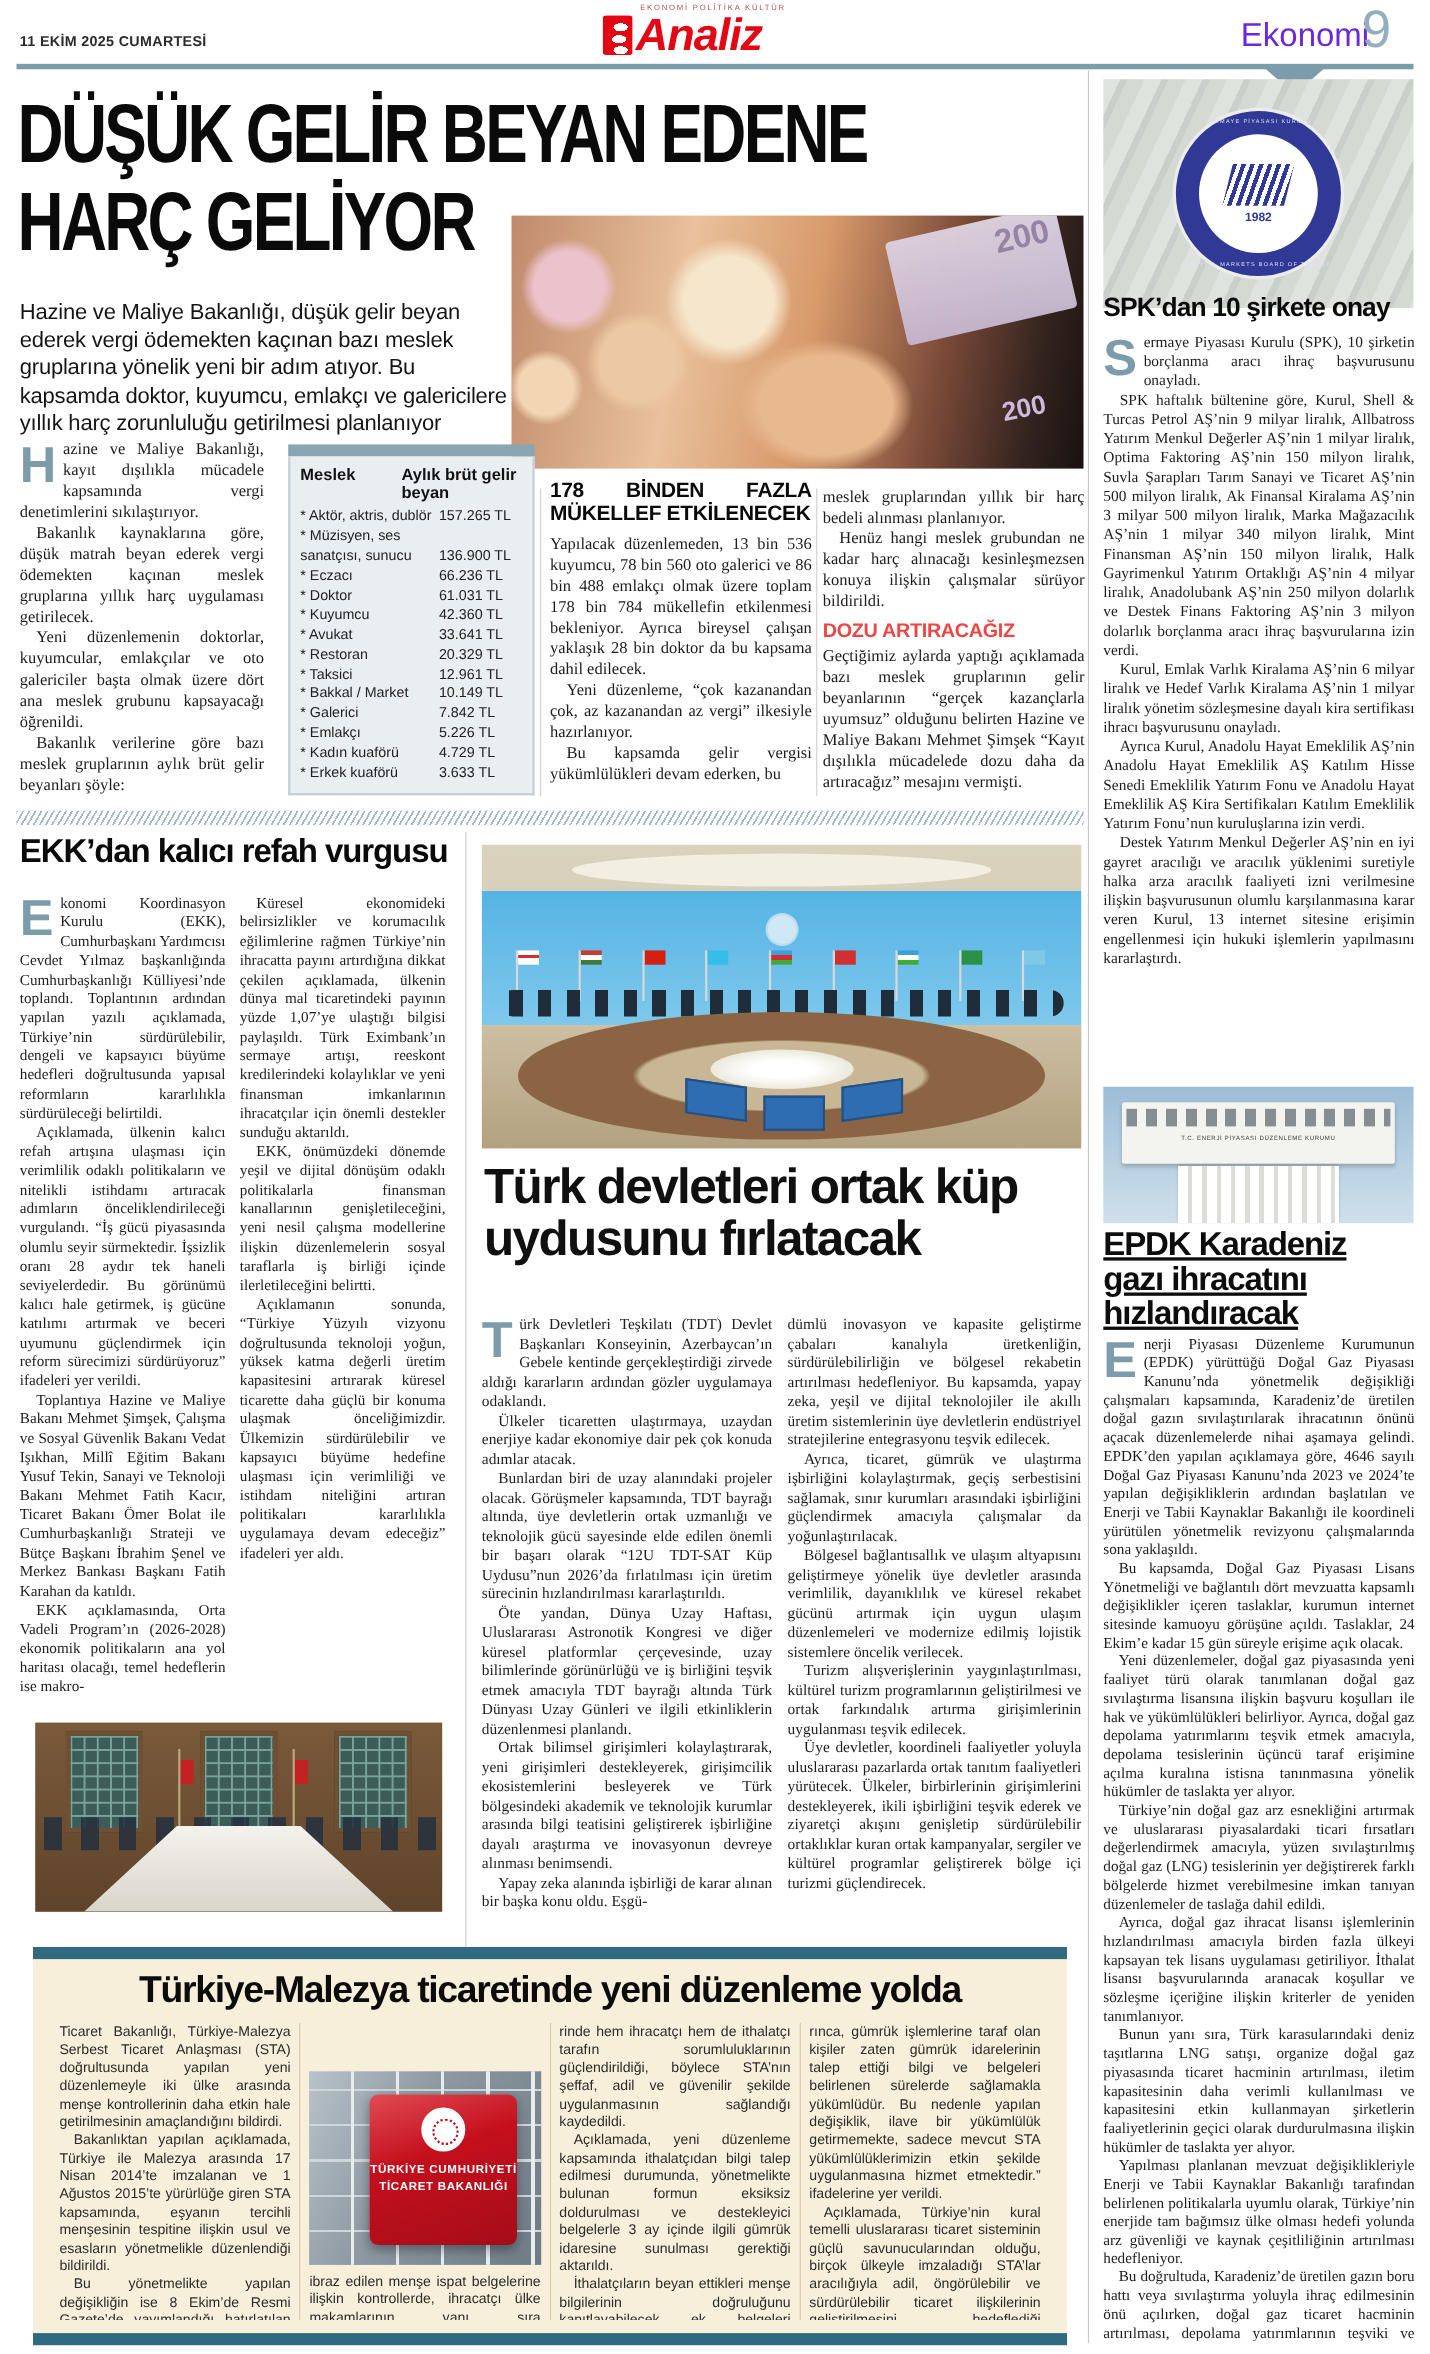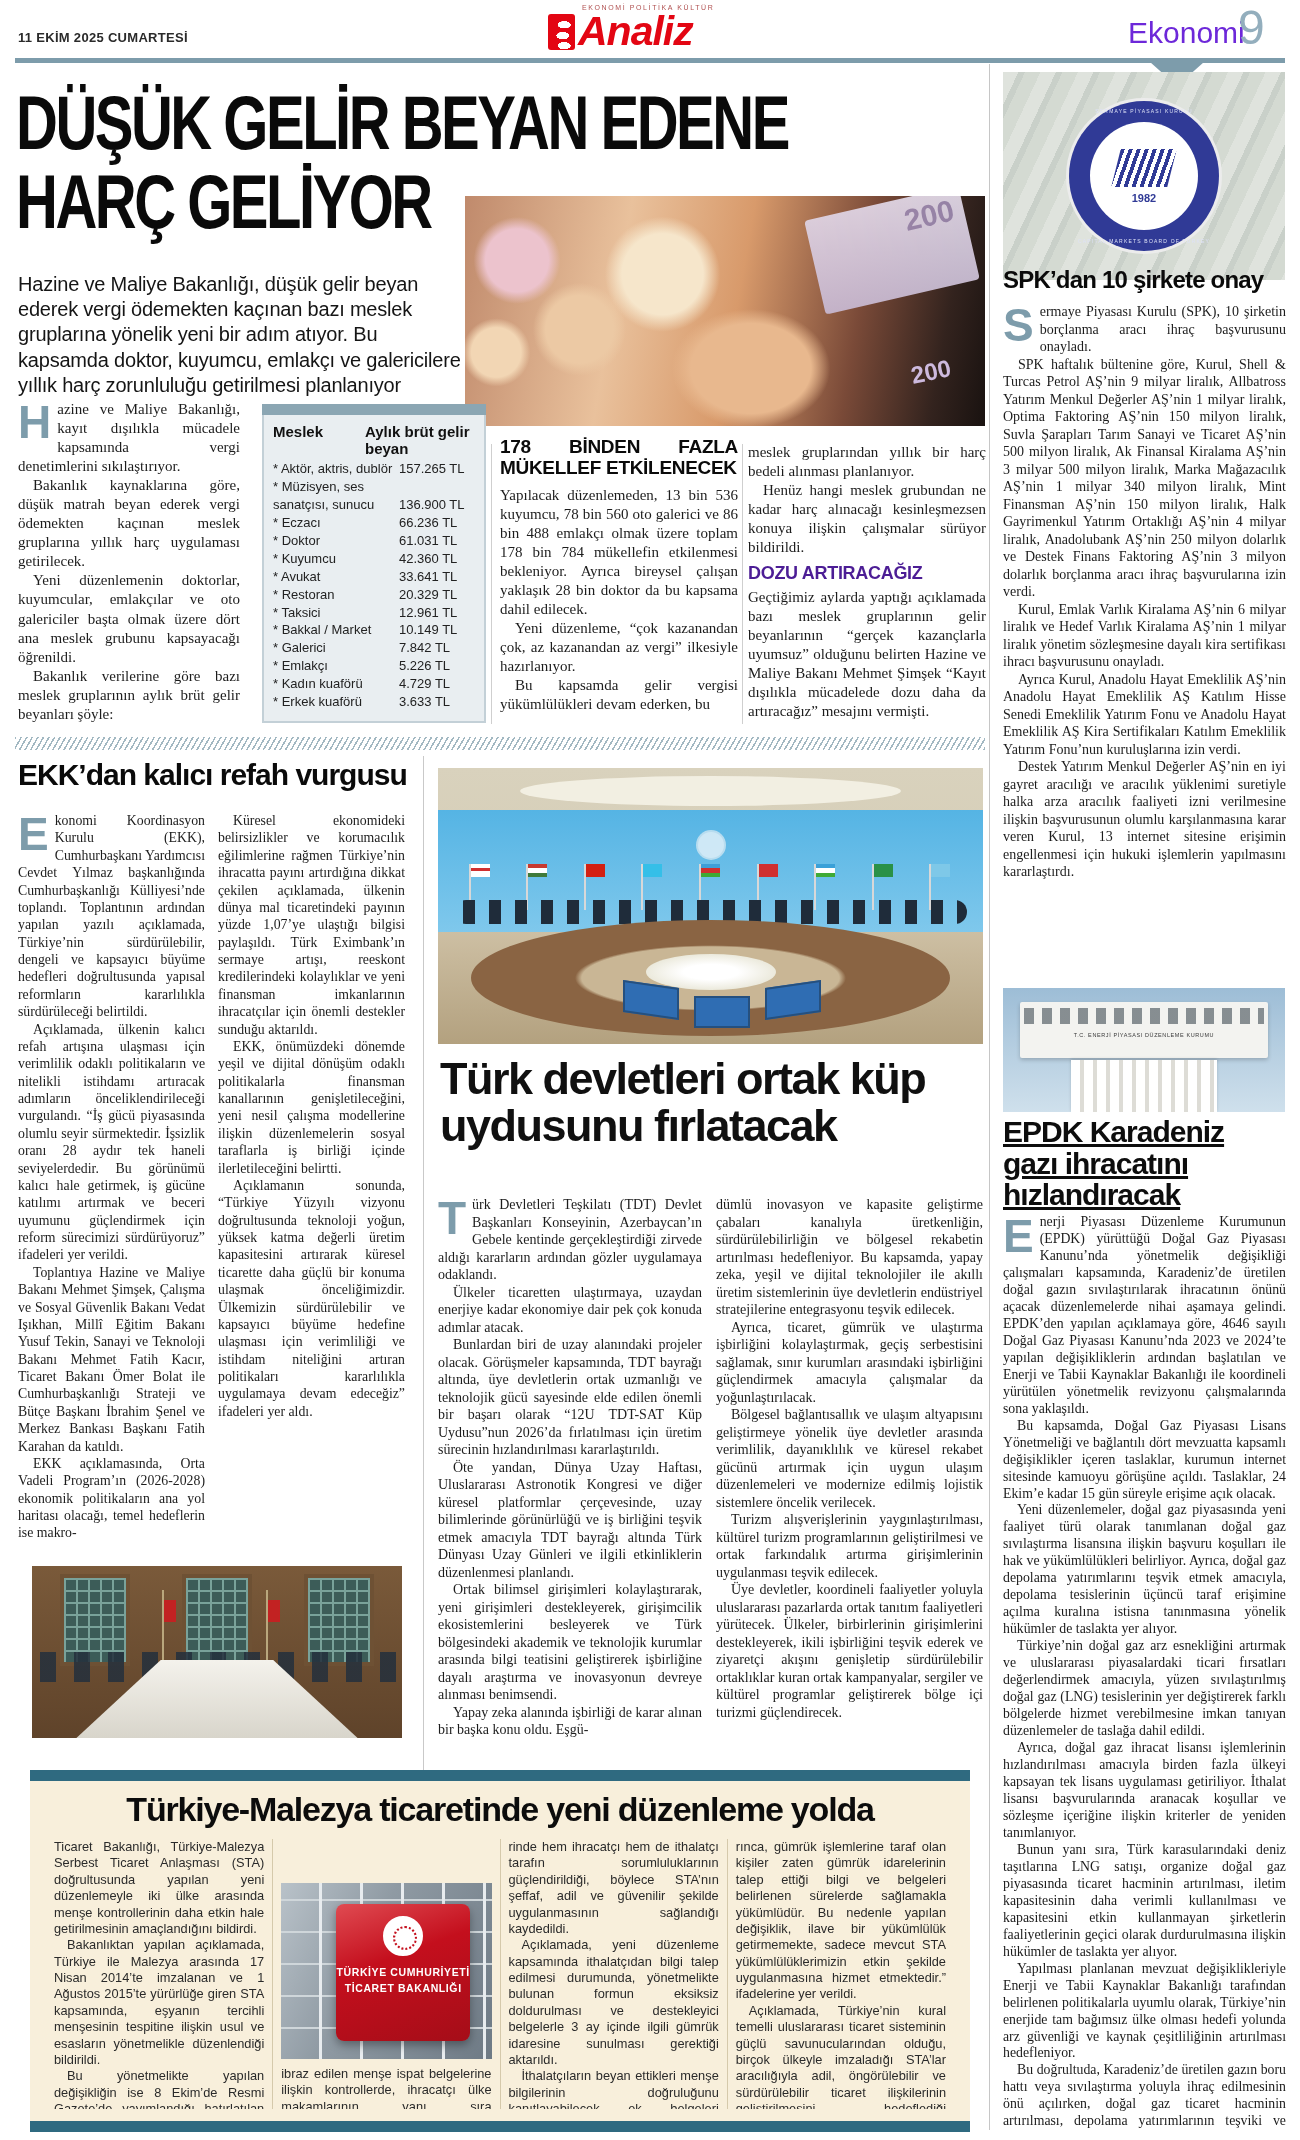--- a/index.html
+++ b/index.html
@@ -26,21 +26,21 @@
   .header-rule { left:15px; top:58px; width:1270px; height:5px; background:#7d9cab; }
   .rule-notch { left:1150px; top:62px; width:0; height:0; border-left:27px solid transparent; border-right:27px solid transparent; border-top:24px solid #7d9cab; }
 
   
   .serif  { font:15px/1.27 "Liberation Serif", serif; color:#1c1c1c; text-align:justify; }
   .serif-md { font:14px/1.25 "Liberation Serif", serif; color:#1c1c1c; text-align:justify; }
   .serif-sm { font:13.8px/1.26 "Liberation Serif", serif; color:#1c1c1c; text-align:justify; }
   .serif p, .serif-md p, .serif-sm p { margin:0; text-indent:15px; }
   p.ni { text-indent:0 !important; }
   .dropcap { float:left; font:900 46px/0.8 "Liberation Sans",sans-serif; color:#7d9cab; padding:4px 6px 0 0; }
-  .subhead { font:900 18px/1.1 "Liberation Sans",sans-serif; color:#4c1d95; letter-spacing:-0.3px; margin:7px 0 4px; text-indent:0 !important; }
+  .subhead { font:900 18px/1.1 "Liberation Sans",sans-serif; color:#ef4444; letter-spacing:-0.3px; margin:7px 0 4px; text-indent:0 !important; }
   .colrule { width:1px; background:#cfcfcf; }
 
   
   .headline-main { left:16px; top:84px; font:900 58px/1.05 "Liberation Sans",sans-serif; color:#0a0a0a;
     letter-spacing:-2.5px; white-space:nowrap; transform:scaleY(1.3); transform-origin:0 0; }
   .lead { left:18px; top:272px; width:444px; font:20px/1.26 "Liberation Sans",sans-serif; color:#151515; letter-spacing:-0.2px; }
   .money-photo { left:465px; top:196px; width:520px; height:230px; overflow:hidden;
     background:
       radial-gradient(70px 70px at 10% 28%, #ecc3cd 0 45%, transparent 62%),
       radial-gradient(55px 55px at 6% 68%, #f2d6b4 0 45%, transparent 62%),

